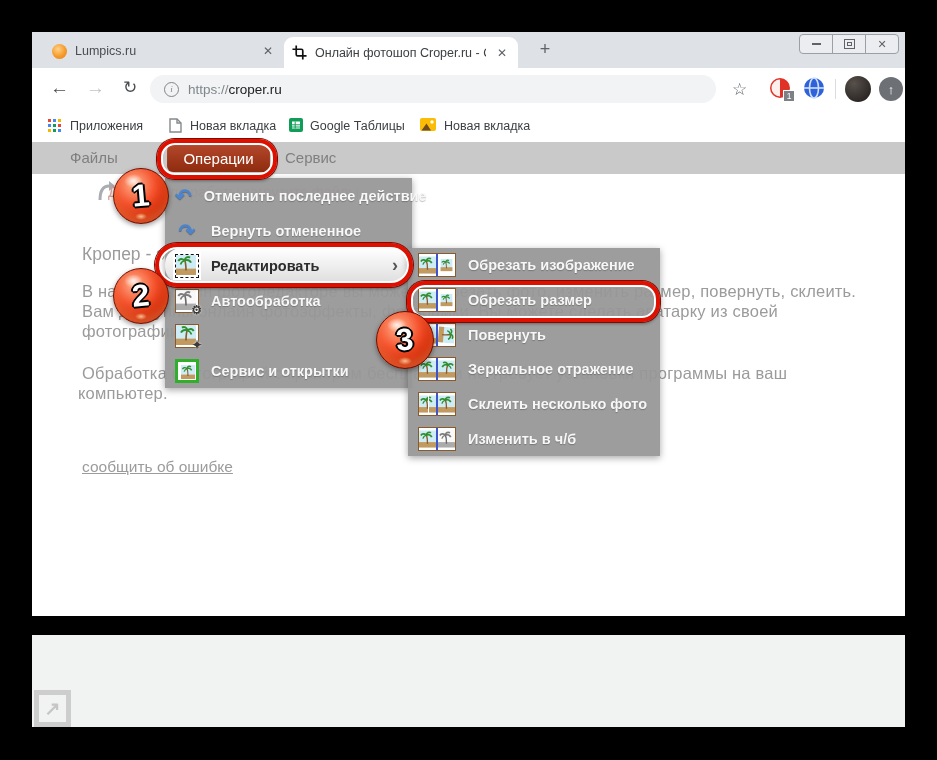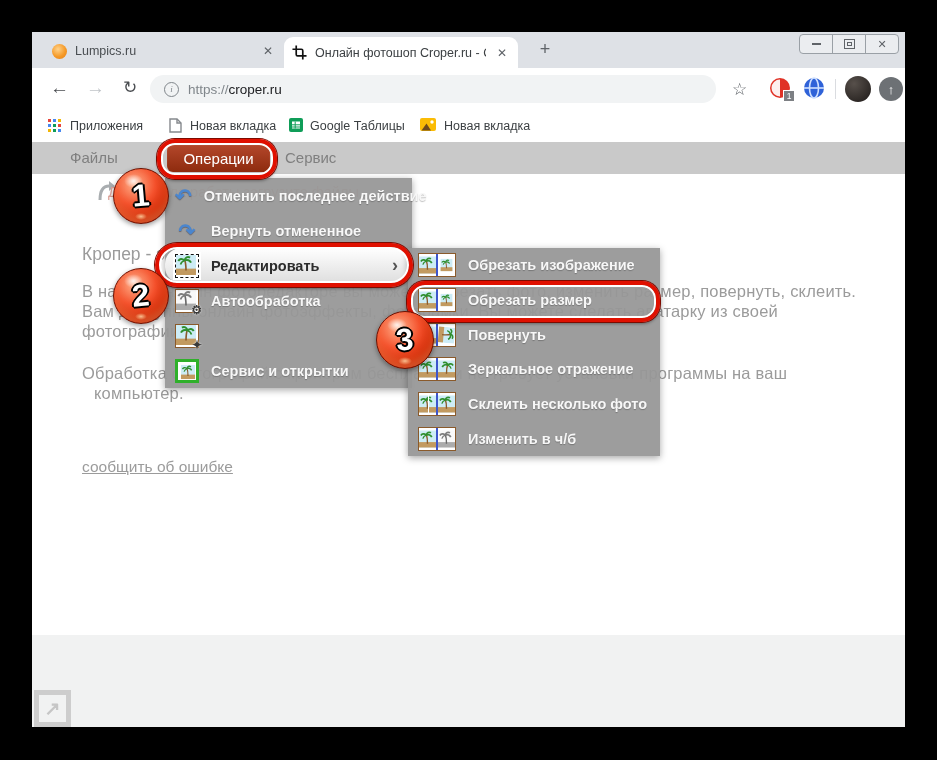--- a/index.html
+++ b/index.html
@@ -1,18 +1,18 @@
 <!DOCTYPE html>
 <html><head>
 <meta charset="utf-8">
 <style>
   html,body{margin:0;padding:0}
   body{width:937px;height:760px;background:#000;position:relative;overflow:hidden;
        font-family:"Liberation Sans",sans-serif;}
-  .window{position:absolute;left:32px;top:32px;width:873px;height:695px;background:#fff;}
+  .window{position:absolute;left:32px;top:32px;width:873px;height:584px;background:#fff;}
 
   
   .tabstrip{height:36px;background:#dee1e6;position:relative;}
   .tab{position:absolute;display:flex;align-items:center;gap:8px;font-size:12.5px;color:#4a4e52;padding:0 8px;box-sizing:border-box;}
   .tab-inactive{left:12px;top:5px;width:240px;height:28px;}
   .tab-active{left:252px;top:5px;width:234px;height:31px;background:#fff;border-radius:9px 9px 0 0;color:#3c4043;}
   .tab .ttl{flex:1;white-space:nowrap;overflow:hidden;}
   .tab .close{color:#5f6368;font-size:12px;width:16px;text-align:center;cursor:pointer;}
   .fav-lumpics{width:15px;height:15px;border-radius:50%;background:radial-gradient(circle at 40% 35%,#ffd28a,#f59a28 55%,#e67e12);flex:0 0 auto;}
   .fav-crop{width:15px;height:15px;flex:0 0 auto;}
@@ -218,21 +218,21 @@
         <path d="M4 20 C4 10 8 6 13 6" fill="none" stroke="#a9adb0" stroke-width="3"></path>
         <path d="M13 1 l6 5 -6 5z" fill="#a9adb0"></path>
       </svg>
   </span>
   <div class="pagetext hint" style="left:76px;top:152px">Для начала работы загрузите файлы</div>
   <div class="pagetext ptitle" style="left:50px;top:212px">Кропер - это фотошоп онлайн.</div>
   <div class="pagetext pline" style="left:50px;top:250px">В нашем онлайн фоторедакторе вы можете обрезать фото, изменить размер, повернуть, склеить.</div>
   <div class="pagetext pline" style="left:50px;top:270px">Вам доступны онлайн фотоэффекты, фоторамки. Вы можете сделать аватарку из своей</div>
   <div class="pagetext pline" style="left:50px;top:290px">фотографии.</div>
   <div class="pagetext pline" style="left:50px;top:332px">Обработка фотографий с кропером бесплатна и не требует установки программы на ваш</div>
-  <div class="pagetext pline" style="left:62px;top:352px">компьютер.</div>
+  <div class="pagetext pline" style="left:46px;top:352px">компьютер.</div>
   <a class="pagetext plink" style="left:50px;top:426px">сообщить об ошибке</a>
 
   <div class="footer"></div>
   <div class="sitelogo">↗</div>
 </div>
 
 <div class="menu dropdown">
   <div class="mrow">
     <span class="arric">↶</span>
     <span class="lbl">Отменить последнее действие</span>

